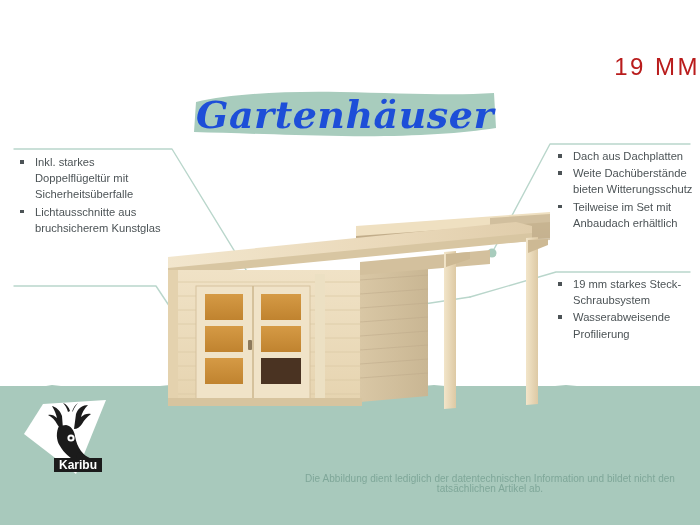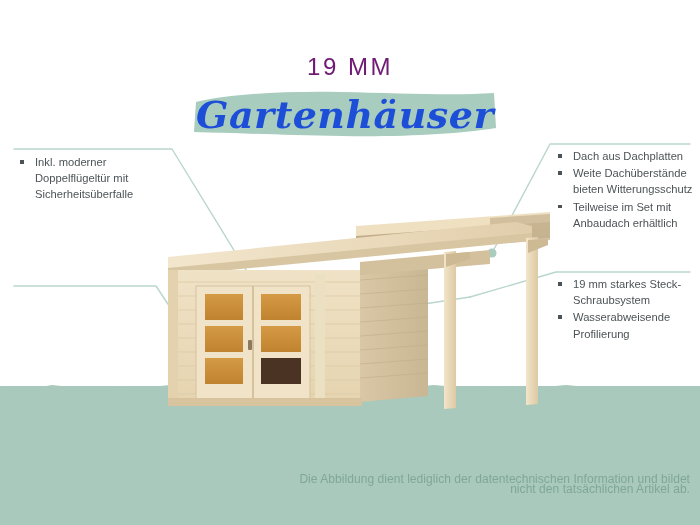--- a/index.html
+++ b/index.html
@@ -27,24 +27,24 @@
     position: absolute;
     left: 0; right: 0; top: 381px; height: 10px;
     overflow: hidden;
   }
   .ground-edge svg { display:block; width:700px; height:10px; }
 
   
   .hdr-19mm {
     position: absolute;
     left: 0; right: 0; top: 53px;
-    text-align: center;
+    text-align: right;
     font-size: 24px;
     letter-spacing: 2.5px;
-    color: #701a75;
+    color: #b91c1c;
     font-weight: 300;
     font-family: "Liberation Sans", sans-serif;
   }
   .brush-wrap {
     position: absolute;
     left: 190px; top: 88px;
     width: 310px; height: 52px;
   }
   .brush-bg {
     position: absolute; inset: 0;
@@ -112,23 +112,23 @@
     left: 18px; top: 398px;
     width: 96px; height: 82px;
   }
   .logo svg { display: block; }
 
   
   .disclaimer {
     position: absolute;
     left: 290px; top: 474px;
     width: 400px;
-    text-align: right;
+    text-align: center;
     font-family: "Liberation Sans", sans-serif;
-    font-size: 12px;
+    font-size: 10px;
     line-height: 10px;
     color: #7fa799;
     letter-spacing: 0.05px;
   }
 </style>
 </head>
 <body>
 
 <div id="stage">
 
@@ -171,21 +171,22 @@
       <circle cx="492" cy="253" r="4.5"></circle>
       <circle cx="332" cy="318" r="4.5"></circle>
     </g>
     <g fill="none" stroke="#b9d6cb" stroke-width="1.4" stroke-linecap="round">
       <path d="M470,297 L332,318"></path>
     </g>
   </svg>
 
   <div class="feat" id="feat-left-top">
     <ul>
-      <li>Inkl. moderner Doppelflügeltür mit Sicherheitsüberfalle</li>
+      <li>Inkl. starkes Doppelflügeltür mit Sicherheitsüberfalle</li>
+      <li>Lichtausschnitte aus bruchsicherem Kunstglas</li>
     </ul>
   </div>
 
 
   <div class="feat" id="feat-right-top">
     <ul>
       <li>Dach aus Dachplatten</li>
       <li>Weite Dachüberstände bieten Witterungsschutz</li>
       <li>Teilweise im Set mit Anbaudach erhältlich</li>
     </ul>
@@ -284,16 +285,39 @@
       <polygon points="284,40 296,39 296,196 284,197" fill="url(#postG)"></polygon>
       <polygon points="366,26 378,25 378,192 366,193" fill="url(#postG)"></polygon>
 
       <polygon points="286,42 310,40 310,47 286,55" fill="#cdb994"></polygon>
       <polygon points="368,28 388,27 388,33 368,41" fill="#cdb994"></polygon>
 
       <rect x="8" y="186" width="194" height="8" fill="#d7c49f"></rect>
     </svg>
   </div>
 
+  <div class="logo">
+    <svg width="96" height="82" viewBox="0 0 96 82" aria-hidden="true">
+      <polygon points="25,6 88,2 58,76 6,36" fill="#ffffff"></polygon>
+      <g fill="#1b1b1b">
+
+        <path d="M44,18 C42,12 38,9 34,8 C37,13 38,16 39,20 C36,17 33,16 30,17
+                 C34,19 37,22 39,26 C40,28 42,30 45,31 Z"></path>
+        <path d="M58,16 C60,10 65,7 70,7 C66,11 64,15 63,19 C66,16 70,15 73,16
+                 C69,19 66,22 64,26 C62,29 59,31 56,31 Z"></path>
+        <path d="M50,14 C49,10 47,7 45,5 C48,6 51,9 52,13 Z"></path>
+        <path d="M54,14 C55,10 57,7 60,5 C58,7 56,10 55,13 Z"></path>
+
+        <path d="M41,28 C38,34 38,42 42,48 C46,55 52,60 58,63 C64,66 70,66 73,62
+                 C70,60 66,57 63,53 C60,49 58,44 57,38 C56,32 53,28 48,27 Z"></path>
+
+        <path d="M61,54 C66,57 71,60 75,61 C73,65 68,66 63,64 C60,63 58,60 58,57 Z"></path>
+      </g>
+      <circle cx="53" cy="40" r="3.6" fill="#ffffff"></circle>
+      <circle cx="53" cy="40" r="1.6" fill="#1b1b1b"></circle>
+      <rect x="36" y="60" width="48" height="14" fill="#1b1b1b"></rect>
+      <text x="60" y="71" text-anchor="middle" fill="#ffffff" font-family="Liberation Sans, sans-serif" font-size="12" font-weight="bold">Karibu</text>
+    </svg>
+  </div>
 
   <div class="disclaimer">Die Abbildung dient lediglich der datentechnischen Information und bildet nicht den tatsächlichen Artikel ab.</div>
 
 </div>
 
 </body></html>

